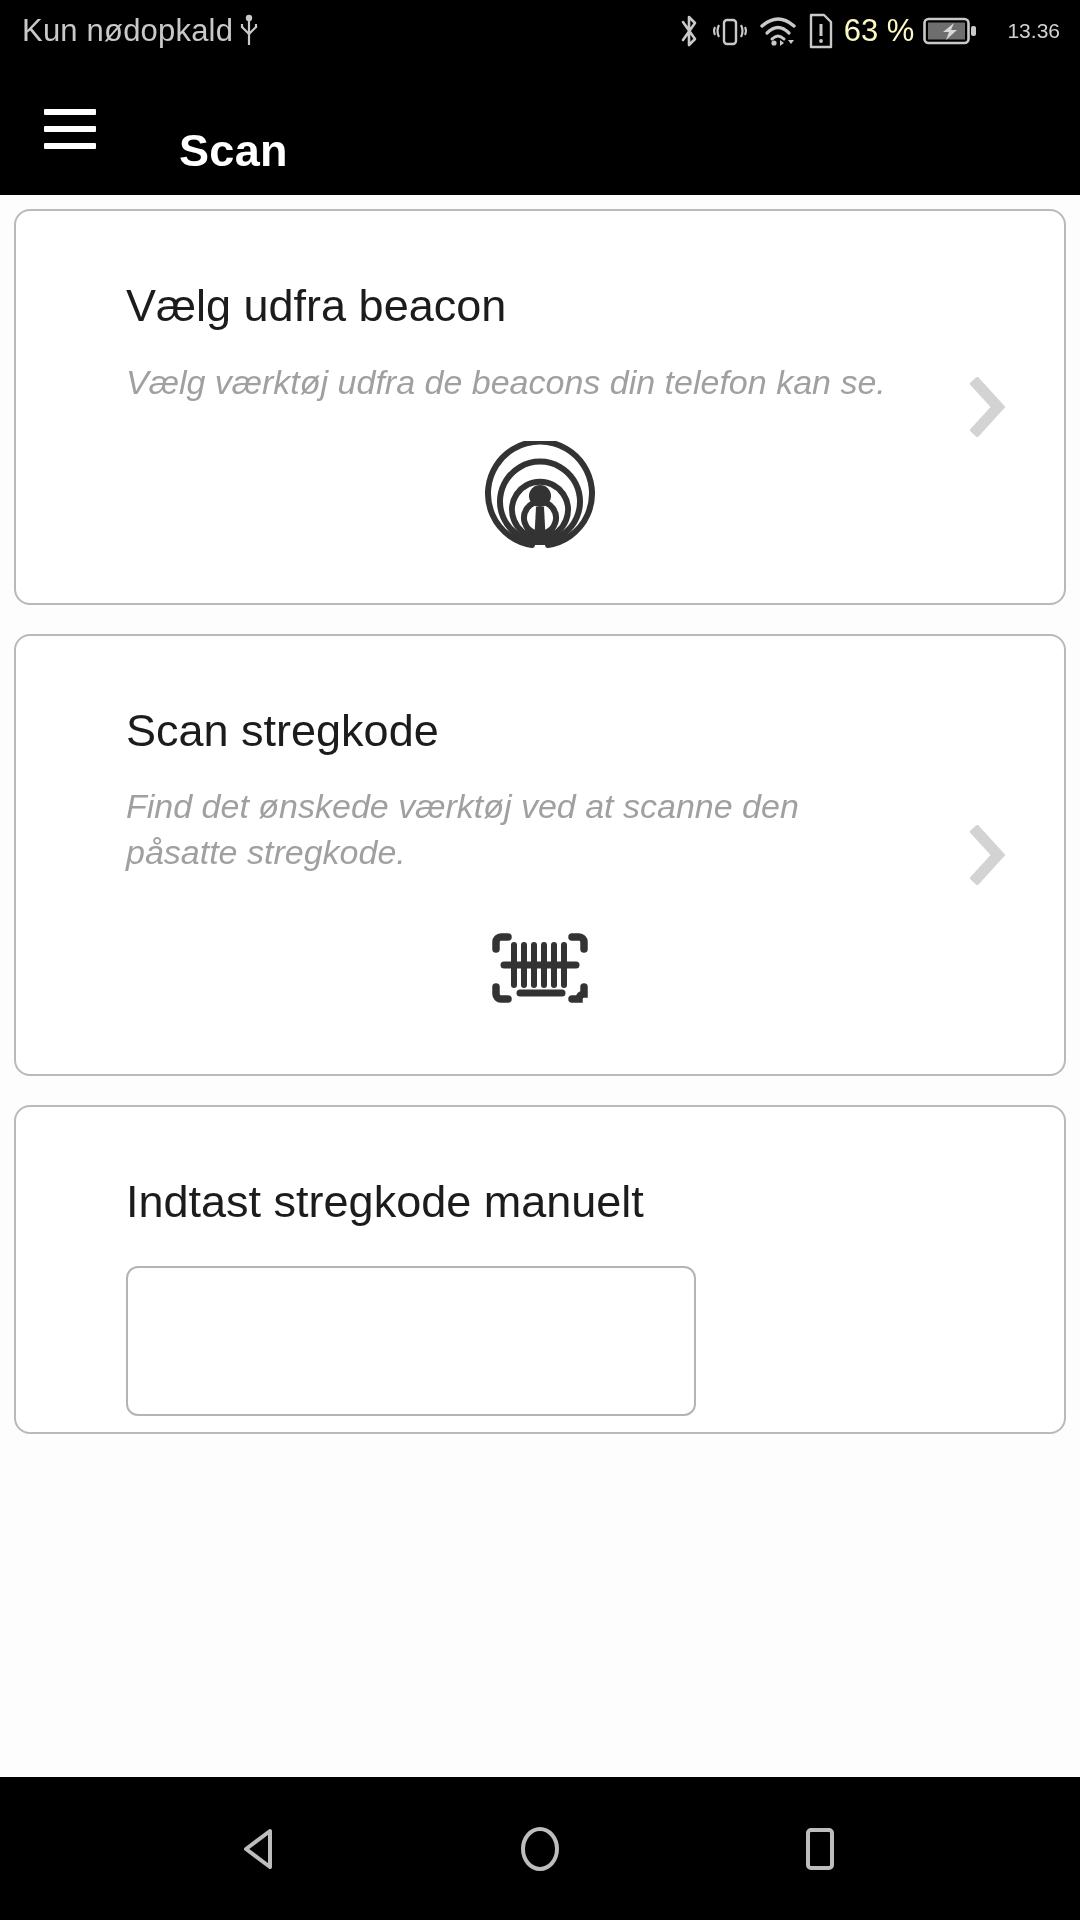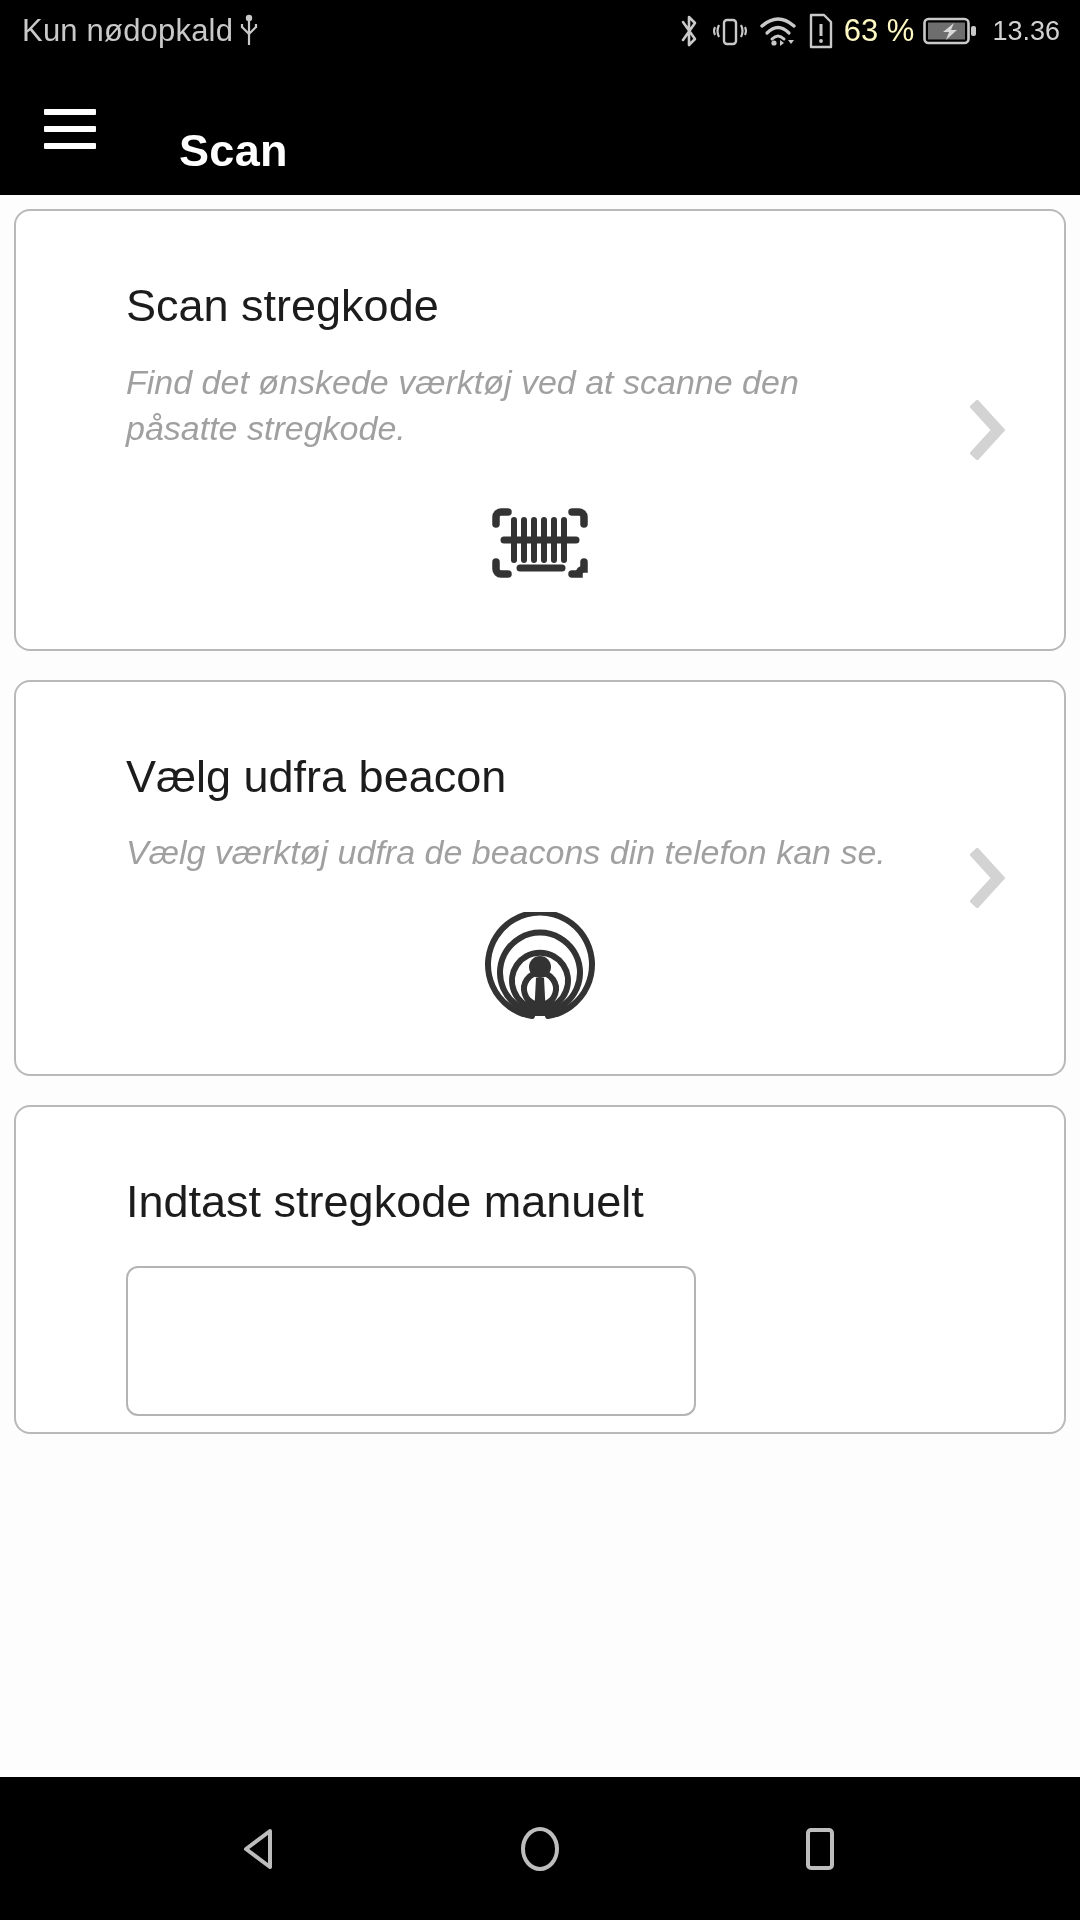--- a/index.html
+++ b/index.html
@@ -48,22 +48,22 @@
     gap: 9px;
   }
   .status-icon { display: flex; align-items: center; }
   .status-text {
     color: #fef9c3;
     font-size: 31px;
     white-space: nowrap;
   }
   .status-clock {
     color: #d2d2d2;
-    font-size: 27px;
-    margin-left: 6px;
+    font-size: 21px;
+    margin-left: 21px;
     white-space: nowrap;
     text-align: right;
   }
 
   
   .app-bar {
     height: 133px;
     background: #000000;
     display: flex;
     align-items: center;
@@ -256,20 +256,44 @@
   <div class="app-bar">
     <div class="hamburger">
       <span></span>
       <span></span>
       <span></span>
     </div>
     <div class="app-title">Scan</div>
   </div>
 
   <div class="content">
+
+    <div class="card">
+      <div class="card-title">Vælg udfra beacon</div>
+      <div class="card-desc">Vælg værktøj udfra de beacons din telefon kan se.</div>
+      <div class="card-icon-wrap">
+        <span>
+          <svg class="beacon-icon" viewBox="0 0 112 112">
+            <g stroke="#333333" fill="none" stroke-linecap="round">
+              <path d="M64 104 A52 52 0 1 0 48 104" stroke-width="6"></path>
+              <path d="M63 100 A40 40 0 1 0 49 100" stroke-width="6"></path>
+              <path d="M62 96 A28 28 0 1 0 50 96" stroke-width="6"></path>
+              <path d="M61 92 A16 16 0 1 0 51 92" stroke-width="6"></path>
+            </g>
+            <circle cx="56" cy="55" r="11" fill="#333333"></circle>
+            <path d="M50 104 L52 66 L60 66 L62 104" fill="#333333"></path>
+          </svg>
+        </span>
+      </div>
+      <span class="chevron">
+        <svg width="36" height="60" viewBox="0 0 36 60">
+          <path d="M7 7 L28 30 L7 53" stroke="#d3d3d3" stroke-width="11" fill="none" stroke-linecap="square" stroke-linejoin="miter"></path>
+        </svg>
+      </span>
+    </div>
 
     <div class="card">
       <div class="card-title">Scan stregkode</div>
       <div class="card-desc">Find det ønskede værktøj ved at scanne den påsatte stregkode.</div>
       <div class="card-icon-wrap">
         <span>
           <svg class="barcode-icon" viewBox="0 0 120 90">
             <g stroke="#333333" stroke-width="7.5" fill="none" stroke-linecap="round">
               <path d="M16 26 V19 a5 5 0 0 1 5 -5 H28"></path>
               <path d="M104 26 V19 a5 5 0 0 0 -5 -5 H92"></path>
@@ -289,44 +313,20 @@
           </svg>
         </span>
       </div>
       <span class="chevron">
         <svg width="36" height="60" viewBox="0 0 36 60">
           <path d="M7 7 L28 30 L7 53" stroke="#d3d3d3" stroke-width="11" fill="none" stroke-linecap="square" stroke-linejoin="miter"></path>
         </svg>
       </span>
     </div>
 
-    <div class="card">
-      <div class="card-title">Vælg udfra beacon</div>
-      <div class="card-desc">Vælg værktøj udfra de beacons din telefon kan se.</div>
-      <div class="card-icon-wrap">
-        <span>
-          <svg class="beacon-icon" viewBox="0 0 112 112">
-            <g stroke="#333333" fill="none" stroke-linecap="round">
-              <path d="M64 104 A52 52 0 1 0 48 104" stroke-width="6"></path>
-              <path d="M63 100 A40 40 0 1 0 49 100" stroke-width="6"></path>
-              <path d="M62 96 A28 28 0 1 0 50 96" stroke-width="6"></path>
-              <path d="M61 92 A16 16 0 1 0 51 92" stroke-width="6"></path>
-            </g>
-            <circle cx="56" cy="55" r="11" fill="#333333"></circle>
-            <path d="M50 104 L52 66 L60 66 L62 104" fill="#333333"></path>
-          </svg>
-        </span>
-      </div>
-      <span class="chevron">
-        <svg width="36" height="60" viewBox="0 0 36 60">
-          <path d="M7 7 L28 30 L7 53" stroke="#d3d3d3" stroke-width="11" fill="none" stroke-linecap="square" stroke-linejoin="miter"></path>
-        </svg>
-      </span>
-    </div>
-
     <div class="card manual-card">
       <div class="card-title">Indtast stregkode manuelt</div>
       <textarea class="manual-input" placeholder="" style=""></textarea>
     </div>
 
   </div>
 
   <div class="nav-bar">
     <div class="nav-btn">
       <svg width="56" height="56" viewBox="0 0 56 56">

